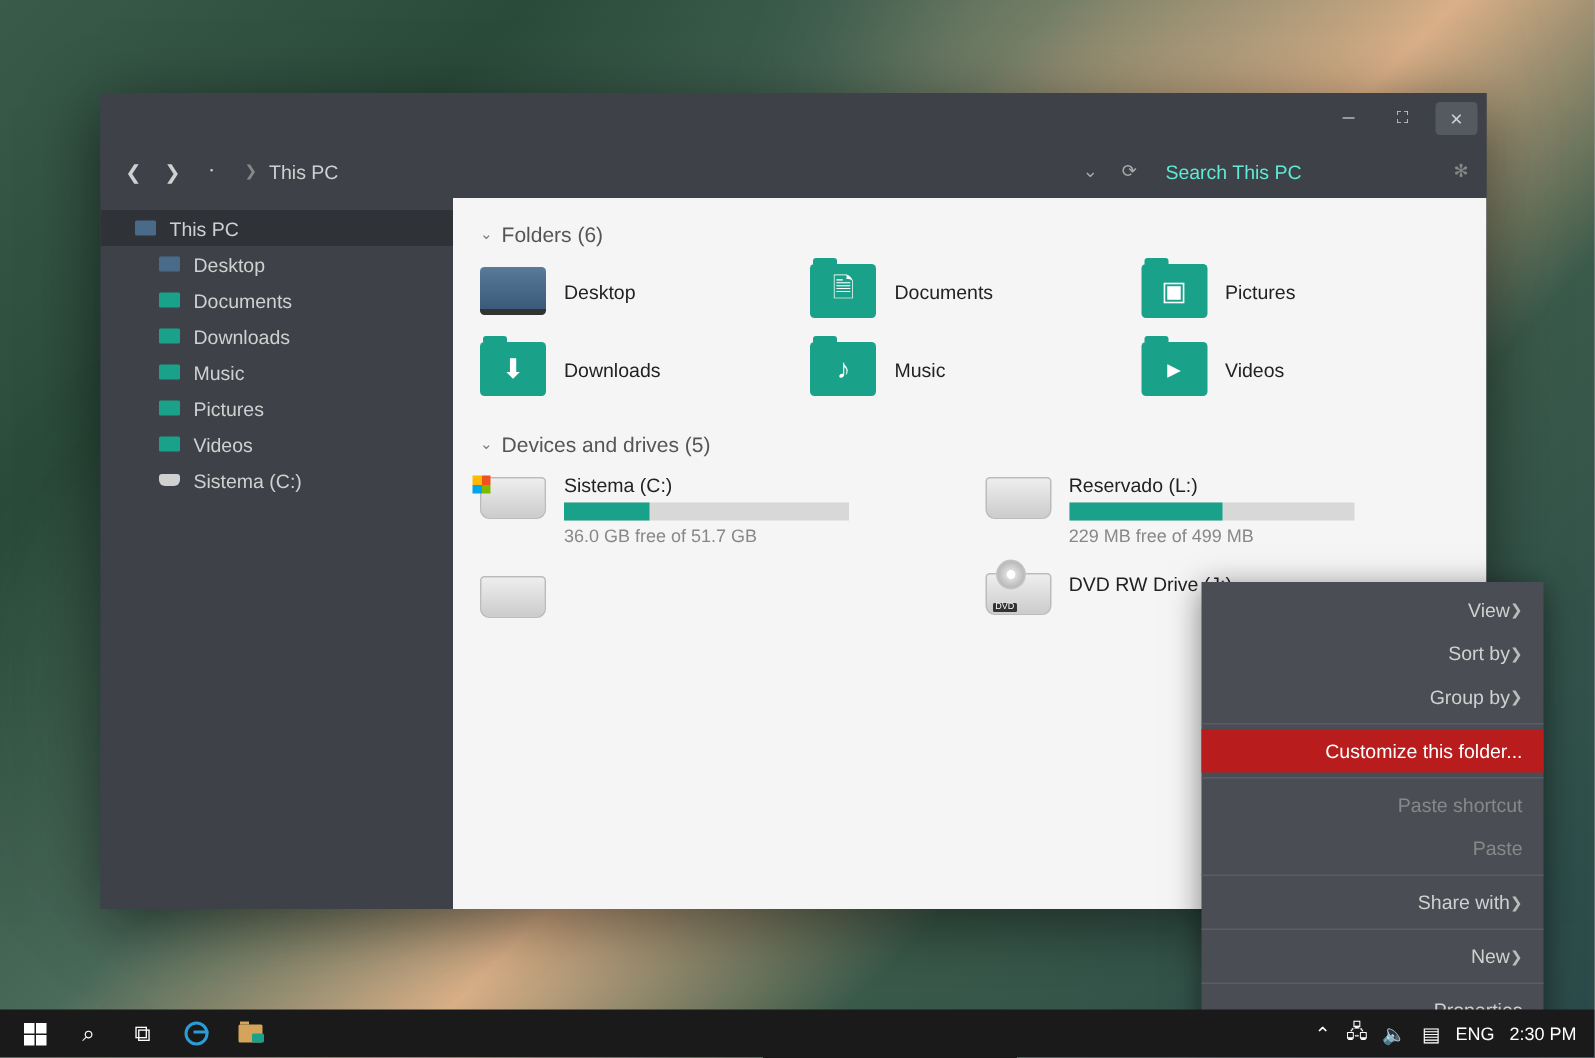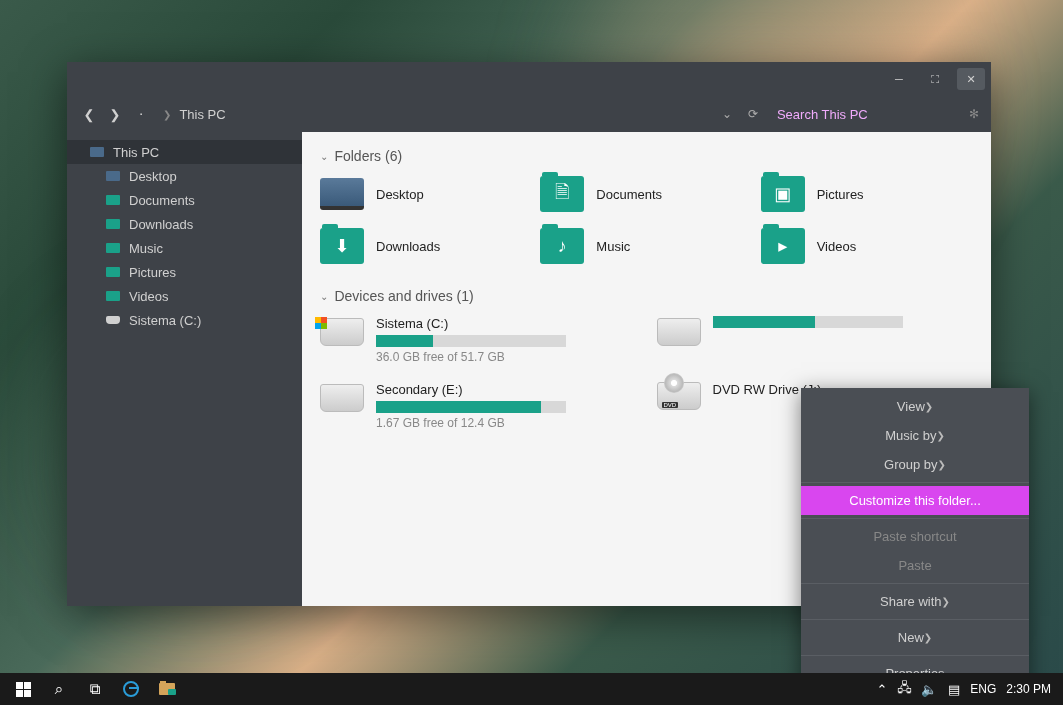--- a/index.html
+++ b/index.html
@@ -12,21 +12,21 @@
 .titlebar { height: 34px; background: #3e4248; display: flex; justify-content: flex-end; align-items: center; padding-right: 6px; gap: 8px; }
 .win-btn { width: 28px; height: 22px; display: flex; align-items: center; justify-content: center; color: #d0d0d0; font-size: 11px; cursor: pointer; }
 .win-btn.close { background: #555a60; border-radius: 3px; }
 
 .navbar { height: 36px; background: #3e4248; display: flex; align-items: center; padding: 0 12px; gap: 6px; }
 .nav-arrow { width: 20px; color: #d0d0d0; font-size: 13px; text-align: center; cursor: pointer; }
 .breadcrumb { flex: 0 0 auto; display: flex; align-items: center; gap: 8px; color: #d0d0d0; font-size: 13px; margin-left: 6px; }
 .bc-sep { color: #888; font-size: 10px; }
 .nav-spacer { flex: 1; }
 .nav-icon { width: 20px; color: #aaa; font-size: 12px; text-align: center; }
-.searchbox { width: 190px; color: #f0abfc; font-size: 13px; padding: 4px 8px; }
+.searchbox { width: 190px; color: #5eead4; font-size: 13px; padding: 4px 8px; }
 .search-gear { color: #888; font-size: 12px; margin-left: 4px; }
 
 .body-row { flex: 1; display: flex; overflow: hidden; }
 
 .sidebar { width: 235px; background: #3e4248; padding-top: 8px; }
 .side-item { display: flex; align-items: center; height: 24px; padding-left: 22px; gap: 8px; color: #d0d0d0; font-size: 13px; cursor: pointer; }
 .side-item.active { background: #2f3338; }
 .side-item.indent { padding-left: 38px; }
 .side-icon { width: 16px; height: 12px; display: inline-flex; align-items: center; justify-content: center; font-size: 10px; }
 .teal-chip { width: 14px; height: 10px; background: #1aa189; border-radius: 1px; }
@@ -52,22 +52,22 @@
 .dvd-icon { width: 44px; height: 28px; background: linear-gradient(#eee,#ccc); border-radius: 3px 3px 6px 6px; border:1px solid #bbb; position: relative; flex-shrink:0; }
 .dvd-icon::before { content:''; position:absolute; top:-10px; left:6px; width:20px; height:20px; border-radius:50%; background: radial-gradient(circle,#fff 20%, #ddd 22%, #bbb 60%, #eee); }
 .dvd-icon::after { content:'DVD'; position:absolute; bottom:1px; left:4px; font-size:6px; color:#fff; background:#333; padding:0 2px; border-radius:1px; }
 .drive-info { flex: 1; }
 .drive-name { font-size: 13px; color: #222; margin-bottom: 4px; }
 .drive-bar-bg { width: 190px; max-width: 100%; height: 12px; background: #d8d8d8; }
 .drive-bar-fill { height: 100%; background: #1aa189; }
 .drive-free { font-size: 12px; color: #888; margin-top: 3px; }
 
 .context-menu { position: absolute; left: 801px; top: 388px; width: 228px; background: #4a4e54; box-shadow: 0 4px 20px rgba(0,0,0,0.5); padding: 4px 0; }
-.ctx-item { height: 29px; display: flex; align-items: center; padding: 0 14px; color: #d0d0d0; font-size: 13px; cursor: pointer; justify-content: center; }
-.ctx-item.highlight { background: #d946ef; color: #fff; }
+.ctx-item { height: 29px; display: flex; align-items: center; padding: 0 14px; color: #d0d0d0; font-size: 13px; cursor: pointer; justify-content: flex-end; }
+.ctx-item.highlight { background: #b91c1c; color: #fff; }
 .ctx-item.disabled { color: #888; }
 .ctx-sep { height: 1px; background: #5a5e64; margin: 3px 0; }
 .ctx-arrow { font-size: 10px; color: #bbb; }
 
 .taskbar { position: absolute; bottom: 0; left: 0; right: 0; height: 32px; background: #1a1a1a; display: flex; align-items: center; padding: 0 6px; }
 .tb-left { display: flex; align-items: center; gap: 2px; }
 .tb-btn { width: 34px; height: 32px; display: flex; align-items: center; justify-content: center; color: #fff; font-size: 15px; cursor: pointer; }
 .win-logo { display: grid; grid-template-columns: 7px 7px; grid-template-rows: 7px 7px; gap: 1px; }
 .win-logo span { background: #fff; }
 .tb-right { margin-left: auto; display: flex; align-items: center; gap: 10px; color: #fff; font-size: 12px; }
@@ -181,69 +181,64 @@
             <div class="folder-icon folder-teal">♪</div>
             <span class="folder-label">Music</span>
           </div>
           <div class="folder-item">
             <div class="folder-icon folder-teal">▸</div>
             <span class="folder-label">Videos</span>
           </div>
         </div>
       <div class="group-header">
         <span class="chev">⌄</span>
-        <span>Devices and drives (1)</span>
+        <span>Devices and drives (5)</span>
       </div>
       <div class="drive-grid" id="drive-grid">
           <div class="drive-item">
             <div class="drive-icon os"></div>
             <div class="drive-info">
               <div class="drive-name">Sistema (C:)</div>
               <div class="drive-bar-bg">
                 <div class="drive-bar-fill" style="width: 30%;"></div>
               </div>
               <div class="drive-free">36.0 GB free of 51.7 GB</div>
             </div>
           </div>
           <div class="drive-item">
             <div class="drive-icon"></div>
             <div class="drive-info">
+              <div class="drive-name">Reservado (L:)</div>
               <div class="drive-bar-bg">
                 <div class="drive-bar-fill" style="width: 54%;"></div>
               </div>
+              <div class="drive-free">229 MB free of 499 MB</div>
             </div>
           </div>
           <div class="drive-item">
             <div class="drive-icon"></div>
-            <div class="drive-info">
-              <div class="drive-name">Secondary (E:)</div>
-              <div class="drive-bar-bg">
-                <div class="drive-bar-fill" style="width: 87%;"></div>
-              </div>
-              <div class="drive-free">1.67 GB free of 12.4 GB</div>
-            </div>
           </div>
           <div class="drive-item">
             <div class="dvd-icon"></div>
             <div class="drive-info">
               <div class="drive-name">DVD RW Drive (J:)</div>
             </div>
           </div>
         </div>
     </div>
   </div>
 </div>
 
 <div class="context-menu" id="ctx">
     <div class="ctx-item">
       <span>View</span>
       <span class="ctx-arrow">❯</span>
     </div>
     <div class="ctx-item">
-      <span>Music by</span>
+      <span>Sort by</span>
       <span class="ctx-arrow">❯</span>
     </div>
     <div class="ctx-item">
       <span>Group by</span>
       <span class="ctx-arrow">❯</span>
     </div>
     <div class="ctx-sep"></div>
     <div class="ctx-item highlight">
       <span>Customize this folder...</span>
     </div>

